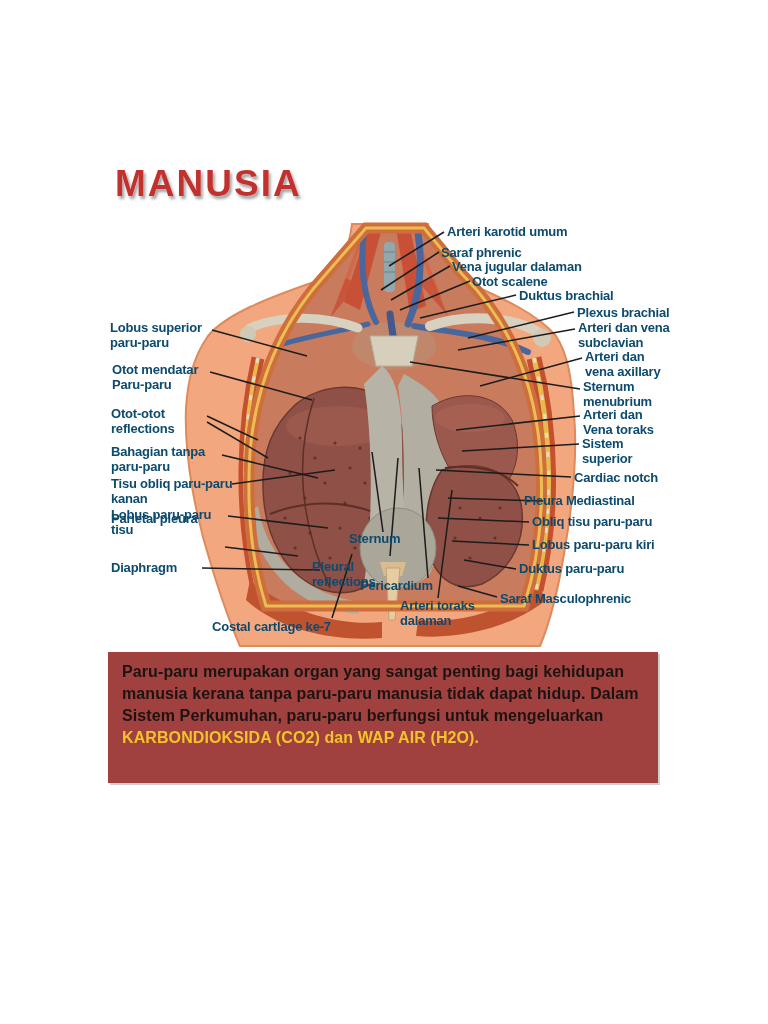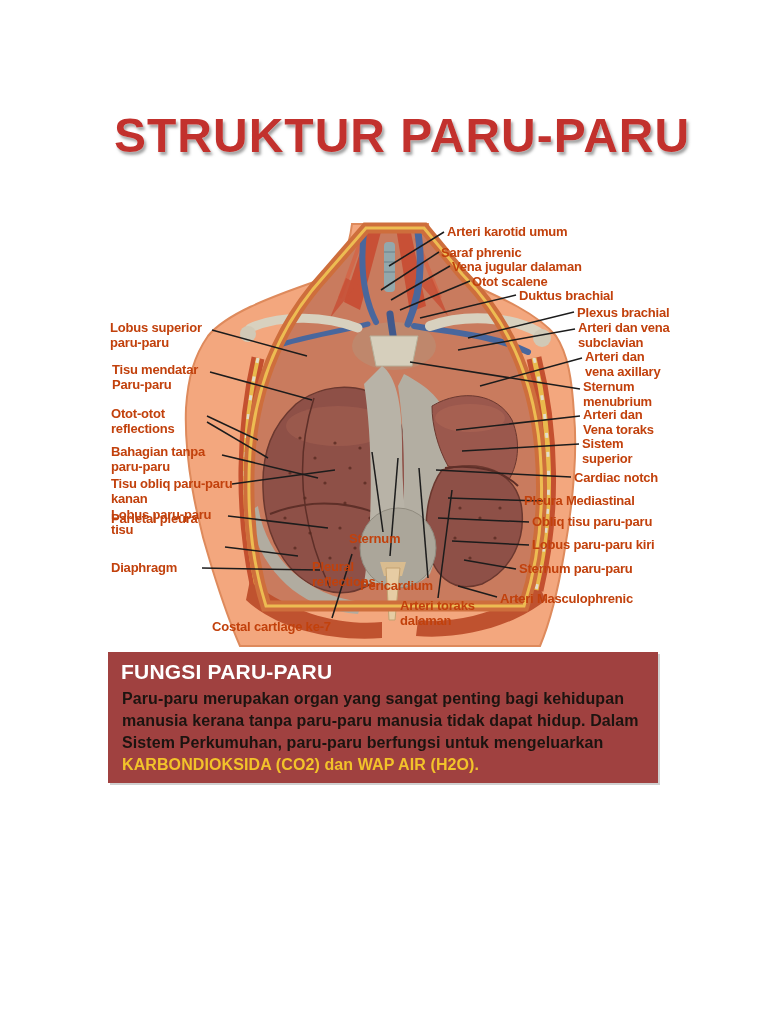--- a/index.html
+++ b/index.html
@@ -6,36 +6,36 @@
   .page{position:relative;width:768px;height:1024px;background:#ffffff;overflow:hidden;
         font-family:"Liberation Sans", sans-serif;}
   .title-line1{position:absolute;left:114px;top:108px;font-size:48px;font-weight:bold;
         letter-spacing:1px;color:#c2312d;
         text-shadow:0 0 1px #ffffff, 2px 3px 3px rgba(110,110,110,.65);}
   .title-line2{position:absolute;left:115px;top:163px;font-size:37px;font-weight:bold;
         letter-spacing:2px;color:#c2312d;
         text-shadow:0 0 1px #ffffff, 2px 3px 3px rgba(110,110,110,.65);}
   .diagram{position:absolute;left:0;top:0;width:768px;height:1024px;}
   .art{position:absolute;left:0;top:0;width:768px;height:1024px;}
-  .lbl{position:absolute;font-size:13px;font-weight:bold;color:#c2410c;
+  .lbl{position:absolute;font-size:13px;font-weight:bold;color:#0c4a6e;
        line-height:1.18;white-space:pre-line;letter-spacing:-0.2px;}
   .fbox{position:absolute;left:108px;top:652px;width:550px;height:131px;
         background:#a04140;box-shadow:2px 2px 0 rgba(120,120,120,.35);
         box-sizing:border-box;padding:8px 13px 0 13px;}
   .fbox h3{margin:0 0 4px 0;font-size:21px;letter-spacing:.2px;color:#ffffff;}
   .fbox p{margin:1px;font-size:16px;line-height:1.37;color:#1c1410;font-weight:bold;
           letter-spacing:.1px;}
   .hl{color:#f2c32a;}
 </style>
 </head>
 <body>
 
 <div class="page">
 
-  <div class="title-line1">STRUKTUR PARU-PARU</div>
+  <div class="title-line2">MANUSIA</div>
 
   <div class="diagram">
 
     <svg class="art" viewBox="0 0 768 1024">
       <g transform="translate(100,218)">
 
         <path d="M252 6 C248 38 238 54 214 64 C168 80 126 96 108 118 C94 138 88 160 86 190
                  C84 240 96 300 112 350 C122 382 132 410 140 428 L440 428 C450 404 458 372 464 336
                  C472 290 478 240 474 196 C472 162 468 136 456 118 C438 96 402 80 366 64
                  C342 54 332 38 328 6 Z" fill="#f3a77e" stroke="#de8a5c" stroke-width="2"></path>
@@ -166,21 +166,21 @@
         <line x1="383" y1="532" x2="372" y2="452"></line>
         <line x1="390" y1="556" x2="398" y2="458"></line>
         <line x1="428" y1="578" x2="419" y2="468"></line>
         <line x1="438" y1="598" x2="452" y2="490"></line>
         <line x1="332" y1="618" x2="352" y2="554"></line>
       </g>
     </svg>
 
     <div class="lbl" style="left:110px;top:320px">Lobus superior
 paru-paru</div>
-    <div class="lbl" style="left:112px;top:362px">Tisu mendatar
+    <div class="lbl" style="left:112px;top:362px">Otot mendatar
 Paru-paru</div>
     <div class="lbl" style="left:111px;top:406px">Otot-otot
 reflections</div>
     <div class="lbl" style="left:111px;top:444px">Bahagian tanpa
 paru-paru</div>
     <div class="lbl" style="left:111px;top:476px">Tisu obliq paru-paru
 kanan</div>
     <div class="lbl" style="left:111px;top:507px">Lobus paru-paru
 tisu</div>
     <div class="lbl" style="left:111px;top:511px">Parietal pleura</div>
@@ -198,29 +198,28 @@
     <div class="lbl" style="left:583px;top:379px">Sternum
 menubrium</div>
     <div class="lbl" style="left:583px;top:407px">Arteri dan
 Vena toraks</div>
     <div class="lbl" style="left:582px;top:436px">Sistem
 superior</div>
     <div class="lbl" style="left:574px;top:470px">Cardiac notch</div>
     <div class="lbl" style="left:524px;top:493px">Pleura Mediastinal</div>
     <div class="lbl" style="left:532px;top:514px">Obliq tisu paru-paru</div>
     <div class="lbl" style="left:532px;top:537px">Lobus paru-paru kiri</div>
-    <div class="lbl" style="left:519px;top:561px">Sternum paru-paru</div>
-    <div class="lbl" style="left:500px;top:591px">Arteri Masculophrenic</div>
+    <div class="lbl" style="left:519px;top:561px">Duktus paru-paru</div>
+    <div class="lbl" style="left:500px;top:591px">Saraf Masculophrenic</div>
     <div class="lbl" style="left:349px;top:531px">Sternum</div>
     <div class="lbl" style="left:312px;top:559px">Pleural
 reflections</div>
     <div class="lbl" style="left:360px;top:578px">Pericardium</div>
     <div class="lbl" style="left:400px;top:598px">Arteri toraks
 dalaman</div>
     <div class="lbl" style="left:212px;top:619px">Costal cartlage ke-7</div>
   </div>
 
   <div class="fbox">
-    <h3>FUNGSI PARU-PARU</h3>
     <p><span>Paru-paru merupakan organ yang sangat penting bagi kehidupan manusia kerana tanpa paru-paru manusia tidak dapat hidup. Dalam Sistem Perkumuhan, paru-paru berfungsi untuk mengeluarkan </span><span class="hl">KARBONDIOKSIDA (CO2) dan WAP AIR (H2O).</span></p>
   </div>
 
 </div>
 
 </body></html>

